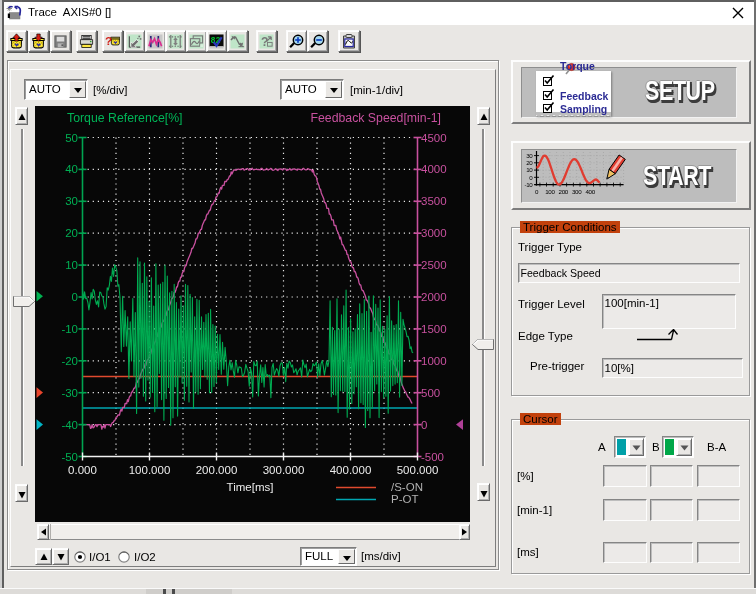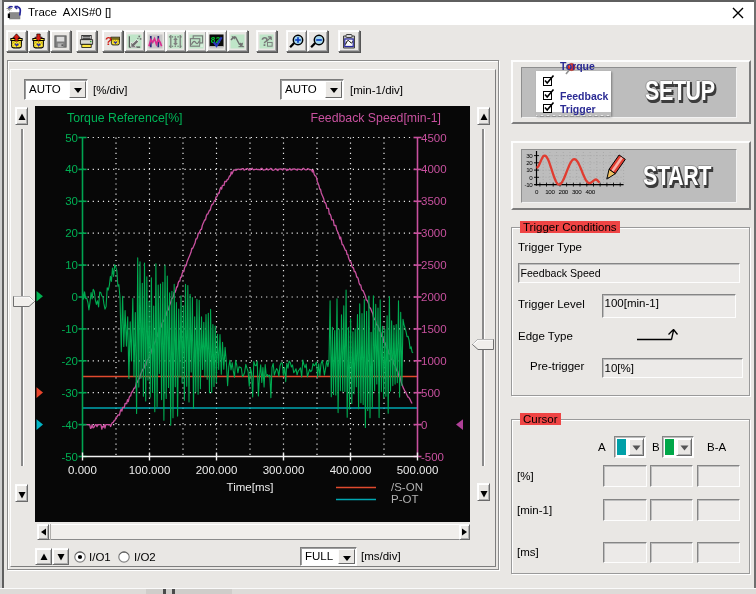--- a/index.html
+++ b/index.html
@@ -9,21 +9,21 @@
 .tb svg { width:100%; height:100%; display:block; }
 .etched { position:absolute; border:1px solid #8c8c8c; box-shadow:inset 1px 1px 0 #fff, 1px 1px 0 #fff; }
 .raised { position:absolute; background:#e9e7e4; border:1px solid; border-color:#fdfdfd #7d7d7d #7d7d7d #fdfdfd; }
 .sunk2 { position:absolute; border:1px solid; border-color:#858585 #fdfdfd #fdfdfd #858585; box-shadow:inset 1px 1px 0 #bdbdbd; background:#eceae8; }
 .btn3 { position:absolute; background:#e9e7e4; border:1px solid; border-color:#fdfdfd #6a6a6a #6a6a6a #fdfdfd; box-shadow:inset 1px 1px 0 #fff, inset -1px -1px 0 #b0b0b0; }
 .lbl { position:absolute; font-size:11.5px; color:#000; white-space:nowrap; }
 .combo { position:absolute; border:1px solid; border-color:#7d7d7d #fdfdfd #fdfdfd #7d7d7d; box-shadow:inset 1px 1px 0 #9e9e9e; background:#fff; }
 .cbtn { position:absolute; right:1px; top:1px; bottom:1px; width:17px; background:#e9e7e4; border:1px solid; border-color:#fdfdfd #6a6a6a #6a6a6a #fdfdfd; }
 .cbtn:after { content:""; position:absolute; left:4px; top:6px; border:4px solid transparent; border-top:5px solid #000; }
 .gbox { position:absolute; border:1px solid #9a9a9a; box-shadow:inset 1px 1px 0 #fff, 1px 1px 0 #fff; }
-.gbox > span { position:absolute; top:-7px; left:8px; background:#ef4444; padding:0 3px; font-size:11.5px; }
+.gbox > span { position:absolute; top:-7px; left:8px; background:#c2410c; padding:0 3px; font-size:11.5px; }
 .bigtxt { position:absolute; font-size:21.5px; font-weight:bold; letter-spacing:-0.4px; color:#fff; transform:scale(1,1.27); transform-origin:0 0;
  text-shadow:1px 1px 0 #3c3c3c, 2px 1px 0 #3c3c3c, 1px 2px 0 #3c3c3c, 2px 2px 0 #3c3c3c, -1px 0 0 #9a9a9a, 0 -1px 0 #9a9a9a; }
 </style></head><body>
 
 <div class="abs" style="left:0;top:0;width:756px;height:594px;background:#e9e7e4"></div>
 <div class="abs" style="left:0;top:0;width:756px;height:1.5px;background:#5f5f5f"></div>
 <div class="abs" style="left:0;top:0;width:2px;height:594px;background:#cfcfcf"></div>
 <div class="abs" style="left:2px;top:0;width:1.5px;height:594px;background:#5f5f5f"></div>
 <div class="abs" style="left:753.5px;top:0;width:2.5px;height:594px;background:#6f6f6f"></div>
 
@@ -403,21 +403,21 @@
 <div class="abs" style="left:543px;top:90.5px;width:9px;height:9px;border:1.2px solid #000;background:#fff"></div>
 <svg class="abs" style="left:544px;top:87.5px" width="11" height="11" viewBox="0 0 11 11">
     <path d="M1 6.5 L3.2 9 L9.5 1.5" stroke="#000" stroke-width="1.6" fill="none"></path>
   </svg>
 <div class="abs" style="left:543px;top:104px;width:9px;height:9px;border:1.2px solid #000;background:#fff"></div>
 <svg class="abs" style="left:544px;top:101px" width="11" height="11" viewBox="0 0 11 11">
     <path d="M1 6.5 L3.2 9 L9.5 1.5" stroke="#000" stroke-width="1.6" fill="none"></path>
   </svg>
 <div class="lbl" style="left:560px;top:60px;font-size:10.5px;font-weight:bold;color:#2b2b94">Torque</div>
 <div class="lbl" style="left:560px;top:89.5px;font-size:10.5px;font-weight:bold;color:#2b2b94">Feedback</div>
-<div class="lbl" style="left:560px;top:103px;font-size:10.5px;font-weight:bold;color:#2b2b94">Trigger</div>
+<div class="lbl" style="left:560px;top:103px;font-size:10.5px;font-weight:bold;color:#2b2b94">Sampling</div>
 <div class="bigtxt" style="left:645px;top:76px">SETUP</div>
 
 <div class="raised" style="left:511px;top:141px;width:240px;height:69px;border-width:2px"></div>
 <div class="abs" style="left:521px;top:149px;width:216px;height:54px;background:#bdbdbd;border:1px solid;border-color:#8e8e8e #f2f2f2 #f2f2f2 #8e8e8e"></div>
 <svg style="position:absolute;left:521px;top:149px" width="216" height="54" viewBox="521 149 216 54">
     <g stroke="#a2a2a2" stroke-width="0.7" stroke-dasharray="1,2">
       <line x1="543.2" y1="152" x2="543.2" y2="184.6"></line>
       <line x1="549.9" y1="152" x2="549.9" y2="184.6"></line>
       <line x1="556.6" y1="152" x2="556.6" y2="184.6"></line>
       <line x1="563.3" y1="152" x2="563.3" y2="184.6"></line>
@@ -479,21 +479,21 @@
 <div class="bigtxt" style="left:643px;top:160.5px">START</div>
 
 <div class="gbox" style="left:511px;top:227px;width:239px;height:169px">
     <span>Trigger Conditions</span>
   </div>
 <div class="lbl" style="left:518px;top:240.5px">Trigger Type</div>
 <div class="sunk2" style="left:518px;top:263px;width:222px;height:20px">
     <div class="lbl" style="left:1.5px;top:3px;font-size:10.6px">Feedback Speed</div>
   </div>
 <div class="lbl" style="left:518px;top:298px">Trigger Level</div>
-<div class="sunk2" style="left:602px;top:294px;width:134px;height:24px">
+<div class="sunk2" style="left:602px;top:294px;width:134px;height:35px">
     <div class="lbl" style="left:1.5px;top:2px">100[min-1]</div>
   </div>
 <div class="lbl" style="left:518px;top:330px">Edge Type</div>
 <svg class="abs" style="left:637px;top:327px" width="42" height="15" viewBox="0 0 42 15">
     <path d="M0 12.5 H34.5 M34.5 12.5 L36.5 3.5 M36.5 2.5 L31.5 7.5 M36.5 2.5 L40.5 7.5" stroke="#000" stroke-width="1.3" fill="none"></path>
   </svg>
 <div class="lbl" style="left:530px;top:360px">Pre-trigger</div>
 <div class="sunk2" style="left:602px;top:358px;width:141px;height:20px">
     <div class="lbl" style="left:1.5px;top:2.5px">10[%]</div>
   </div>

